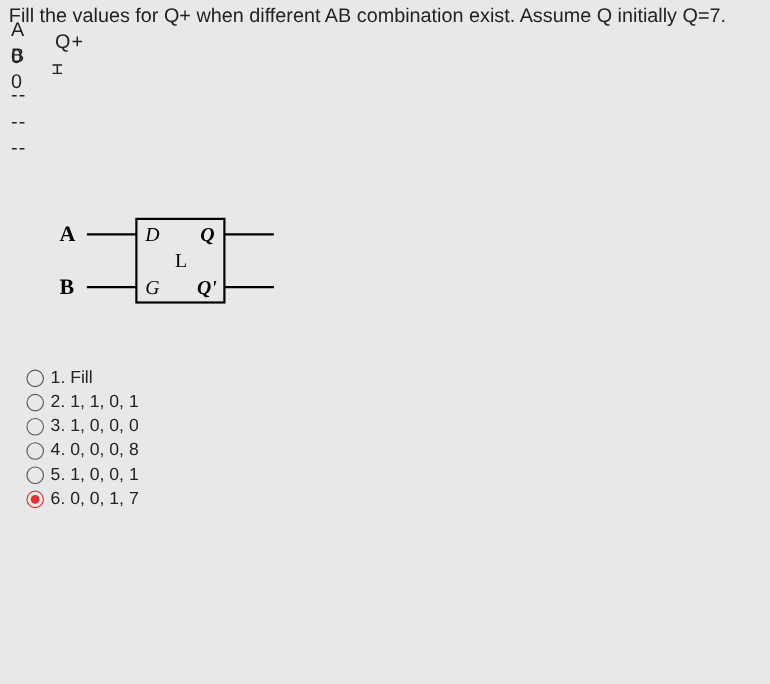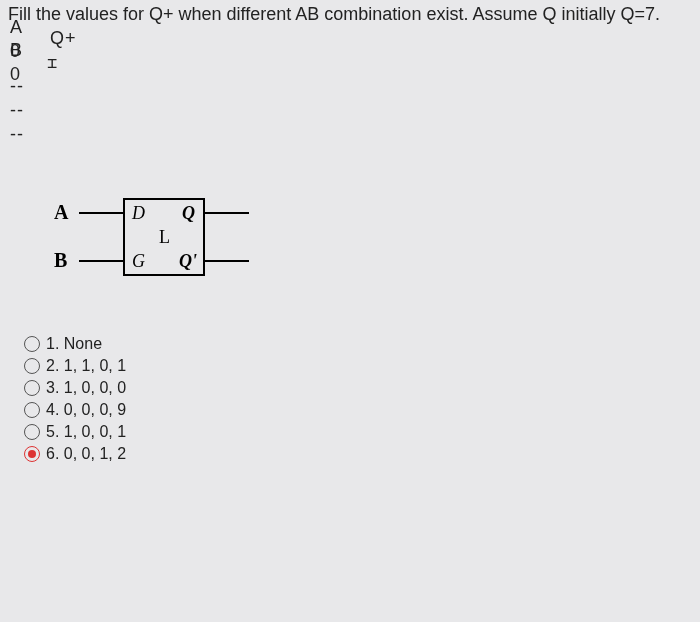--- a/index.html
+++ b/index.html
@@ -114,37 +114,37 @@
   <text x="108" y="76" font-family="serif" font-size="18" font-style="italic">G</text>
   <text x="135" y="52" font-family="serif" font-size="18">L</text>
   <text x="158" y="28" font-family="serif" font-size="18" font-style="italic" font-weight="bold">Q</text>
   <text x="155" y="76" font-family="serif" font-size="18" font-style="italic" font-weight="bold">Q'</text>
 </svg>
 </div>
 
 <div class="options">
   <div class="opt">
     <span class="radio"></span>
-    <span>1.</span>&nbsp;<span>None</span>
+    <span>1.</span>&nbsp;<span>Fill</span>
   </div>
   <div class="opt">
     <span class="radio"></span>
     <span>2.</span>&nbsp;<span>1, 1, 0, 1</span>
   </div>
   <div class="opt">
     <span class="radio"></span>
     <span>3.</span>&nbsp;<span>1, 0, 0, 0</span>
   </div>
   <div class="opt">
     <span class="radio"></span>
-    <span>4.</span>&nbsp;<span>0, 0, 0, 9</span>
+    <span>4.</span>&nbsp;<span>0, 0, 0, 8</span>
   </div>
   <div class="opt">
     <span class="radio"></span>
     <span>5.</span>&nbsp;<span>1, 0, 0, 1</span>
   </div>
   <div class="opt">
     <span class="radio selected">
         <span class="dot"></span>
       </span>
-    <span>6.</span>&nbsp;<span>0, 0, 1, 2</span>
+    <span>6.</span>&nbsp;<span>0, 0, 1, 7</span>
   </div>
 </div>
 
 </body></html>

